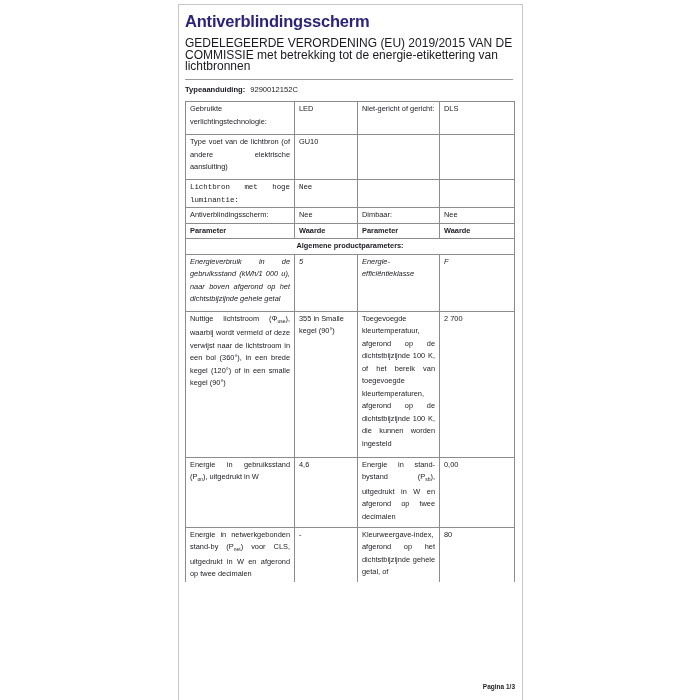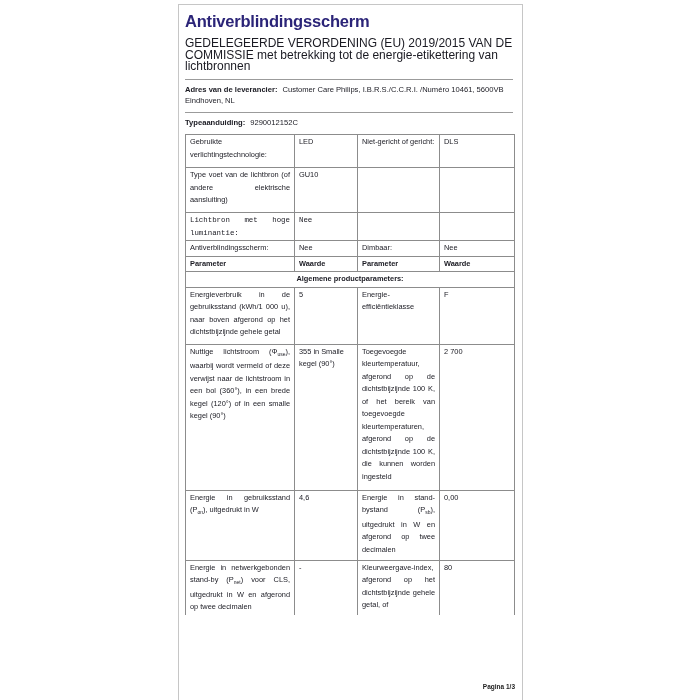--- a/index.html
+++ b/index.html
@@ -15,39 +15,36 @@
   .grid{width:100%;border-collapse:collapse;table-layout:fixed;margin-top:1px;}
   .grid td{border:1px solid var(--c-tborder,#8c8c8c);font-size:7.4px;line-height:12.5px;
     padding:1px 4px;vertical-align:top;box-sizing:border-box;word-wrap:break-word;}
   td.p{text-align:justify;}
   td.v{text-align:left;}
   tr.sp td{text-align:center;font-weight:bold;vertical-align:middle;height:12px;}
   tr.grp td{text-align:center;font-weight:bold;vertical-align:middle;height:13px;}
   tr.hdr td{font-weight:bold;vertical-align:middle;height:14px;}
   tr.u1 td{height:33px;} tr.u2 td{height:45px;} tr.u3 td{height:27px;}
   tr.u4 td{height:15px;} tr.u5 td{height:14px;font-family:Liberation Mono, monospace;} tr.u6 td{height:15px;}
-  tr.pa td{height:57px;} tr.pb td{height:146px;} tr.pc td{height:70px;}
+  tr.pa td{height:57px;font-style:italic;} tr.pb td{height:146px;} tr.pc td{height:70px;}
   tr.pd td{height:50px;border-bottom:none;}
   sub{font-size:5px;}
   .footer{position:absolute;right:7px;bottom:13px;font-size:6.5px;font-weight:bold;color:#1d1d1d;}
 </style>
 </head>
 <body>
 
 <div class="canvas">
   <div class="page">
 
     <div class="title">Antiverblindingsscherm</div>
 
     <p class="reg">GEDELEGEERDE VERORDENING (EU) 2019/2015 VAN DE COMMISSIE met betrekking tot de energie-etikettering van lichtbronnen</p>
 
 
-    <div class="meta">
-      <span class="lbl">Adres van de leverancier:</span><span>Customer Care Philips, I.B.R.S./C.C.R.I. /Numéro 10461, 5600VB Eindhoven, NL</span>
-    </div>
 
     <div class="meta">
       <span class="lbl">Typeaanduiding:</span><span>9290012152C</span>
     </div>
 
 
     <table class="grid">
       <colgroup>
         <col style="width:109px">
           <col style="width:63px">

